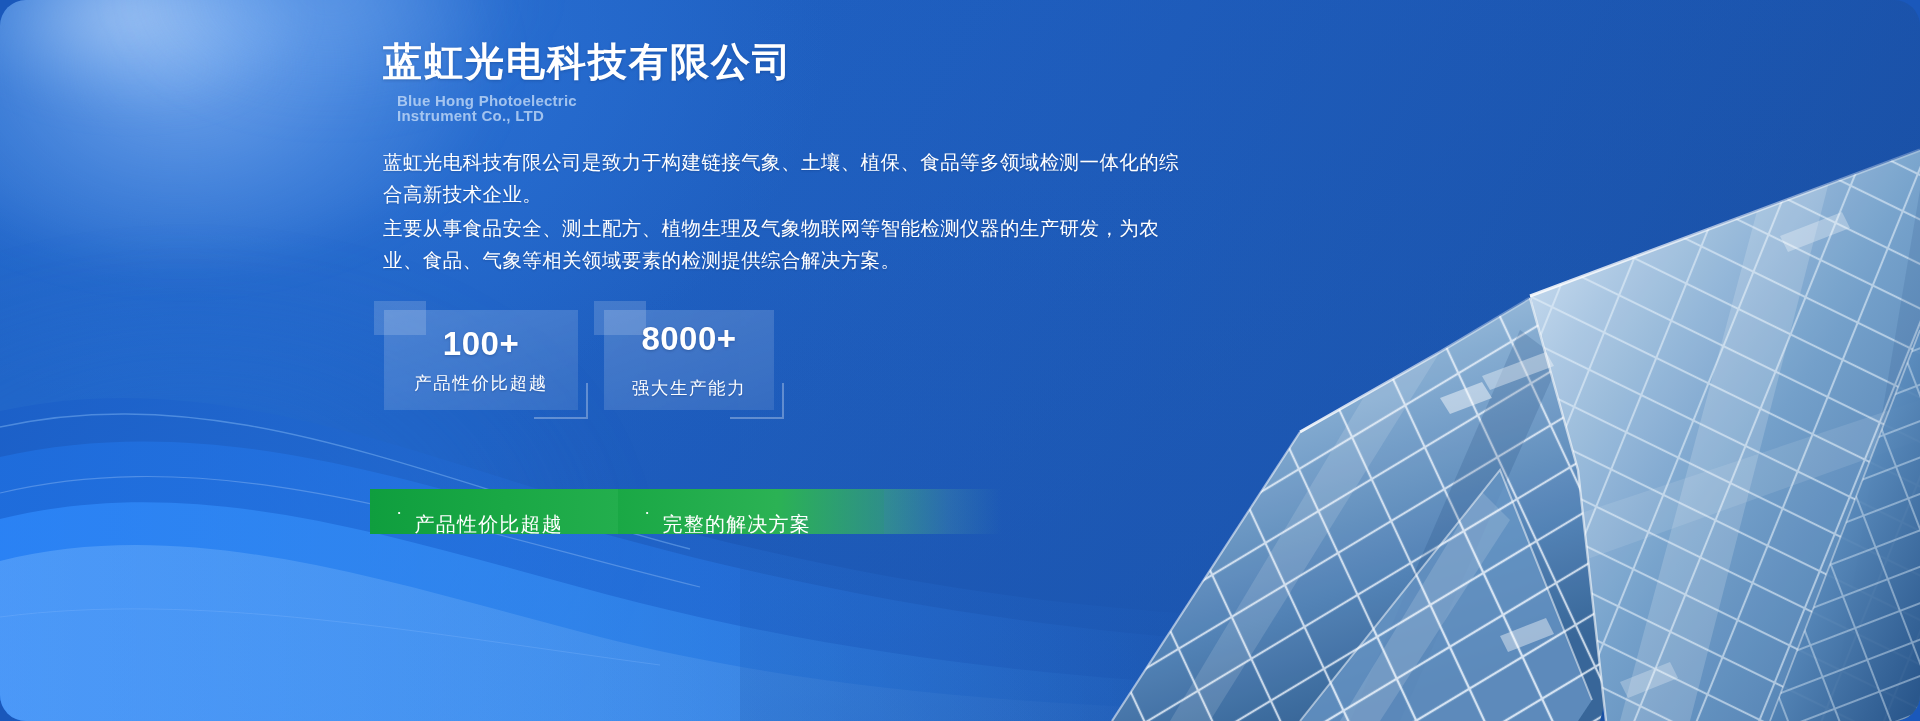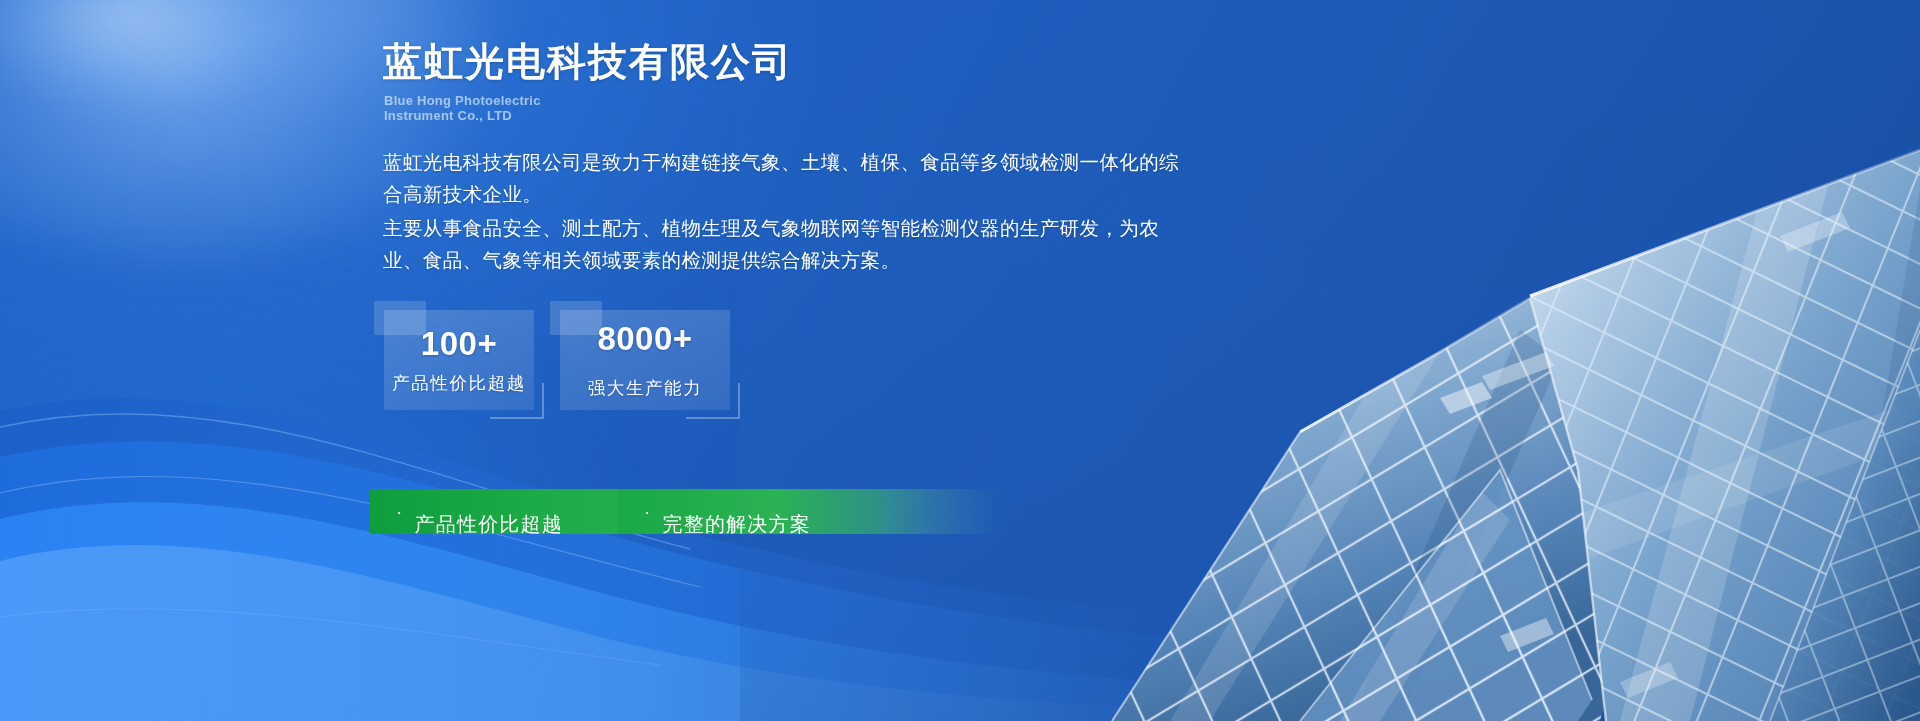--- a/index.html
+++ b/index.html
@@ -10,20 +10,21 @@
   }
 
   .stage {
     position:relative;
     width:1920px; height:721px;
     overflow:hidden;
     background:
       radial-gradient(ellipse 900px 620px at 14% 6%, #2d74d8 0%, rgba(45,116,216,0) 62%),
       radial-gradient(ellipse 1200px 800px at 62% 100%, #1b56b6 0%, rgba(27,86,182,0) 70%),
       linear-gradient(118deg, #2064c6 0%, #1f61c3 28%, #1d5ab9 52%, #1a53ae 76%, #17499f 100%);
+    border-radius: 26px;
   }
 
   
   .cloud { position:absolute; border-radius:50%; pointer-events:none; }
   .cloud-a { left:-140px; top:-170px; width:640px; height:430px;
              background:radial-gradient(ellipse at 50% 55%, rgba(175,210,255,.50) 0%, rgba(150,195,250,.22) 42%, rgba(120,175,245,0) 72%);
              filter:blur(22px); }
   .cloud-b { left:-40px; top:-80px; width:340px; height:190px;
              background:radial-gradient(ellipse at 50% 50%, rgba(205,228,255,.55) 0%, rgba(170,210,255,.18) 50%, rgba(150,195,250,0) 75%);
              filter:blur(16px); }
@@ -45,42 +46,42 @@
 
   .title {
     position:absolute; left:0; top:40px;
     font-size:39px; font-weight:700; color:#ffffff;
     letter-spacing:2px; line-height:1.15;
     text-shadow:0 1px 3px rgba(0,30,80,.25);
     white-space:nowrap;
   }
 
   .subtitle {
-    position:absolute; left:1px; top:94px;
-    font-size:13px; font-weight:600; line-height:14.5px;
+    position:absolute; left:14px; top:94px;
+    font-size:15px; font-weight:600; line-height:14.5px;
     color:rgba(205,225,250,.74);
     letter-spacing:.25px;
   }
   .subtitle span { display:block; }
 
   .para {
     position:absolute; left:0; width:800px;
     font-size:19.5px; line-height:32px; color:#ffffff;
     letter-spacing:.4px;
     text-shadow:0 1px 2px rgba(0,25,70,.22);
   }
   .para-1 { top:146px; }
   .para-2 { top:212px; }
 
   
   .stats { position:absolute; left:1px; top:310px; display:flex; gap:26px; }
 
   .stat {
     position:relative;
-    width:150px; height:100px;
+    width:194px; height:100px;
     background:linear-gradient(160deg, rgba(255,255,255,.185) 0%, rgba(255,255,255,.105) 100%);
     display:flex; flex-direction:column;
     align-items:center; justify-content:center;
     backdrop-filter:blur(1px);
   }
   .stat.wide { width:170px;gap:10px; }
 
   
   .stat::before {
     content:""; position:absolute;

